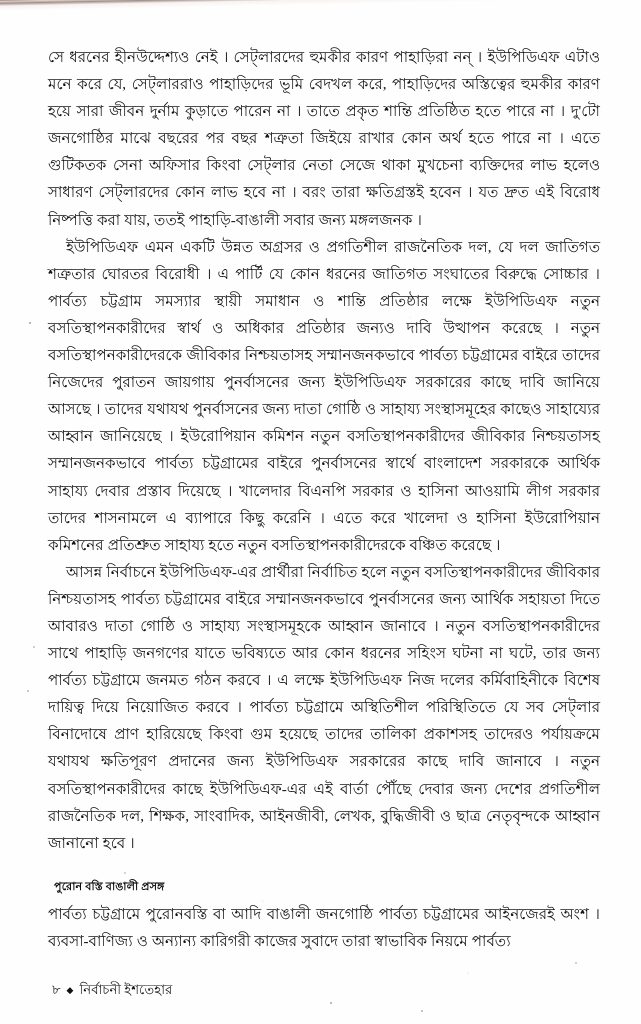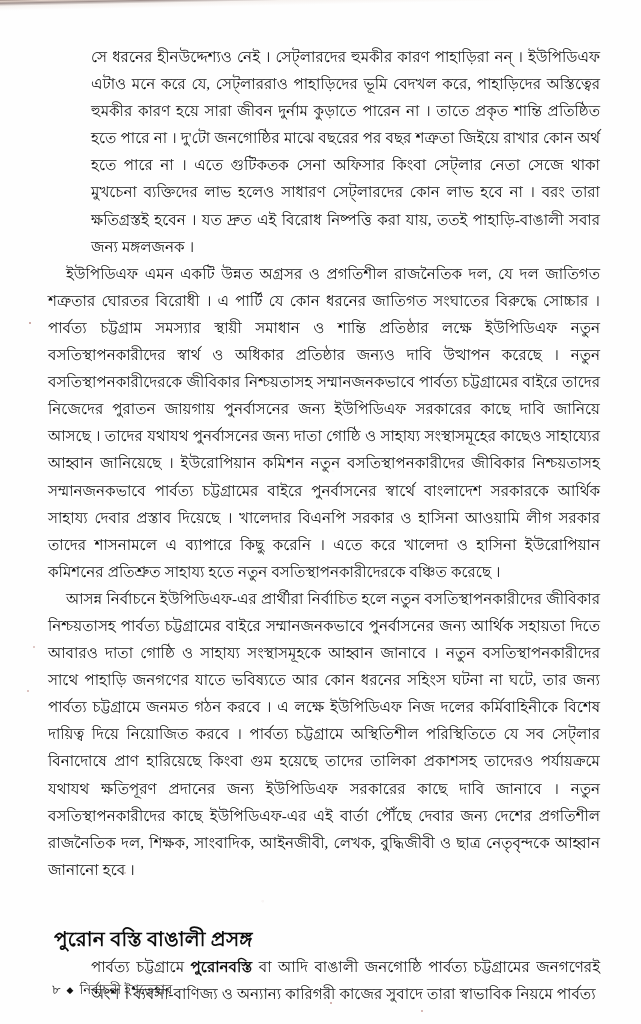--- a/index.html
+++ b/index.html
@@ -91,39 +91,39 @@
     margin: 0;
     font-size: 15.1px;
     line-height: 27.1px;
     color: #121212;
     text-align: justify;
     text-justify: inter-word;
     word-spacing: .02em;
     text-indent: 18px;
     font-family: "Liberation Serif", "DejaVu Serif", serif;
   }
-  p.para.first { text-indent: 0; margin-left: 43px; }
+  p.para.first { text-indent: 0; }
 
   
   p.para, h2.section-heading, .footer-text {
     -webkit-font-smoothing: antialiased;
   }
 
   h2.section-heading {
-    margin: 42px 0 2px 6px;
-    font-size: 20px;
+    margin: 16px 0 2px 6px;
+    font-size: 11px;
     line-height: 26px;
     font-weight: 700;
     color: #0d0d0d;
     letter-spacing: .2px;
     font-family: "Liberation Serif", "DejaVu Serif", serif;
   }
 
   .semi {
-    font-weight: 700;
+    font-weight: 400;
   }
 
   
   #footer {
     position: absolute;
     left: 52px;
     bottom: 22px;
     display: flex;
     align-items: center;
     gap: 6px;
@@ -163,21 +163,21 @@
   <div id="text-column">
 
     <p class="para first">সে ধরনের হীনউদ্দেশ্যও নেই । সেট্‌লারদের হুমকীর কারণ পাহাড়িরা নন্‌ । ইউপিডিএফ এটাও মনে করে যে, সেট্‌লাররাও পাহাড়িদের ভূমি বেদখল করে, পাহাড়িদের অস্তিত্বের হুমকীর কারণ হয়ে সারা জীবন দুর্নাম কুড়াতে পারেন না । তাতে প্রকৃত শান্তি প্রতিষ্ঠিত হতে পারে না । দু'টো জনগোষ্ঠির মাঝে বছরের পর বছর শত্রুতা জিইয়ে রাখার কোন অর্থ হতে পারে না । এতে গুটিকতক সেনা অফিসার কিংবা সেট্‌লার নেতা সেজে থাকা মুখচেনা ব্যক্তিদের লাভ হলেও সাধারণ সেট্‌লারদের কোন লাভ হবে না । বরং তারা ক্ষতিগ্রস্তই হবেন । যত দ্রুত এই বিরোধ নিষ্পত্তি করা যায়, ততই পাহাড়ি-বাঙালী সবার জন্য মঙ্গলজনক ।</p>
 
     <p class="para">ইউপিডিএফ এমন একটি উন্নত অগ্রসর ও প্রগতিশীল রাজনৈতিক দল, যে দল জাতিগত শত্রুতার ঘোরতর বিরোধী । এ পার্টি যে কোন ধরনের জাতিগত সংঘাতের বিরুদ্ধে সোচ্চার । পার্বত্য চট্টগ্রাম সমস্যার স্থায়ী সমাধান ও শান্তি প্রতিষ্ঠার লক্ষে ইউপিডিএফ নতুন বসতিস্থাপনকারীদের স্বার্থ ও অধিকার প্রতিষ্ঠার জন্যও দাবি উত্থাপন করেছে । নতুন বসতিস্থাপনকারীদেরকে জীবিকার নিশ্চয়তাসহ সম্মানজনকভাবে পার্বত্য চট্টগ্রামের বাইরে তাদের নিজেদের পুরাতন জায়গায় পুনর্বাসনের জন্য ইউপিডিএফ সরকারের কাছে দাবি জানিয়ে আসছে । তাদের যথাযথ পুনর্বাসনের জন্য দাতা গোষ্ঠি ও সাহায্য সংস্থাসমূহের কাছেও সাহায্যের আহ্বান জানিয়েছে । ইউরোপিয়ান কমিশন নতুন বসতিস্থাপনকারীদের জীবিকার নিশ্চয়তাসহ সম্মানজনকভাবে পার্বত্য চট্টগ্রামের বাইরে পুনর্বাসনের স্বার্থে বাংলাদেশ সরকারকে আর্থিক সাহায্য দেবার প্রস্তাব দিয়েছে । খালেদার বিএনপি সরকার ও হাসিনা আওয়ামি লীগ সরকার তাদের শাসনামলে এ ব্যাপারে কিছু করেনি । এতে করে খালেদা ও হাসিনা ইউরোপিয়ান কমিশনের প্রতিশ্রুত সাহায্য হতে নতুন বসতিস্থাপনকারীদেরকে বঞ্চিত করেছে ।</p>
 
     <p class="para">আসন্ন নির্বাচনে ইউপিডিএফ-এর প্রার্থীরা নির্বাচিত হলে নতুন বসতিস্থাপনকারীদের জীবিকার নিশ্চয়তাসহ পার্বত্য চট্টগ্রামের বাইরে সম্মানজনকভাবে পুনর্বাসনের জন্য আর্থিক সহায়তা দিতে আবারও দাতা গোষ্ঠি ও সাহায্য সংস্থাসমূহকে আহ্বান জানাবে । নতুন বসতিস্থাপনকারীদের সাথে পাহাড়ি জনগণের যাতে ভবিষ্যতে আর কোন ধরনের সহিংস ঘটনা না ঘটে, তার জন্য পার্বত্য চট্টগ্রামে জনমত গঠন করবে । এ লক্ষে ইউপিডিএফ নিজ দলের কর্মিবাহিনীকে বিশেষ দায়িত্ব দিয়ে নিয়োজিত করবে । পার্বত্য চট্টগ্রামে অস্থিতিশীল পরিস্থিতিতে যে সব সেট্‌লার বিনাদোষে প্রাণ হারিয়েছে কিংবা গুম হয়েছে তাদের তালিকা প্রকাশসহ তাদেরও পর্যায়ক্রমে যথাযথ ক্ষতিপূরণ প্রদানের জন্য ইউপিডিএফ সরকারের কাছে দাবি জানাবে । নতুন বসতিস্থাপনকারীদের কাছে ইউপিডিএফ-এর এই বার্তা পৌঁছে দেবার জন্য দেশের প্রগতিশীল রাজনৈতিক দল, শিক্ষক, সাংবাদিক, আইনজীবী, লেখক, বুদ্ধিজীবী ও ছাত্র নেতৃবৃন্দকে আহ্বান জানানো হবে ।</p>
 
     <h2 class="section-heading">পুরোন বস্তি বাঙালী প্রসঙ্গ</h2>
 
-    <p class="para first"><span>পার্বত্য চট্টগ্রামে </span><span class="semi">পুরোনবস্তি</span><span> বা আদি বাঙালী জনগোষ্ঠি পার্বত্য চট্টগ্রামের জনগণেরই অংশ । ব্যবসা-বাণিজ্য ও অন্যান্য কারিগরী কাজের সুবাদে তারা স্বাভাবিক নিয়মে পার্বত্য</span></p>
+    <p class="para first"><span>পার্বত্য চট্টগ্রামে </span><span class="semi">পুরোনবস্তি</span><span> বা আদি বাঙালী জনগোষ্ঠি পার্বত্য চট্টগ্রামের আইনজেরই অংশ । ব্যবসা-বাণিজ্য ও অন্যান্য কারিগরী কাজের সুবাদে তারা স্বাভাবিক নিয়মে পার্বত্য</span></p>
 
   </div>
 
   <div id="footer">
     <span class="footer-text footer-num">৮</span>
     <span class="footer-diamond">◆</span>
     <span class="footer-text">নির্বাচনী ইশতেহার</span>
   </div>
 
   <span class="speck" style="left:29px;  top:322px; width:2.4px; height:2.4px;"></span>

